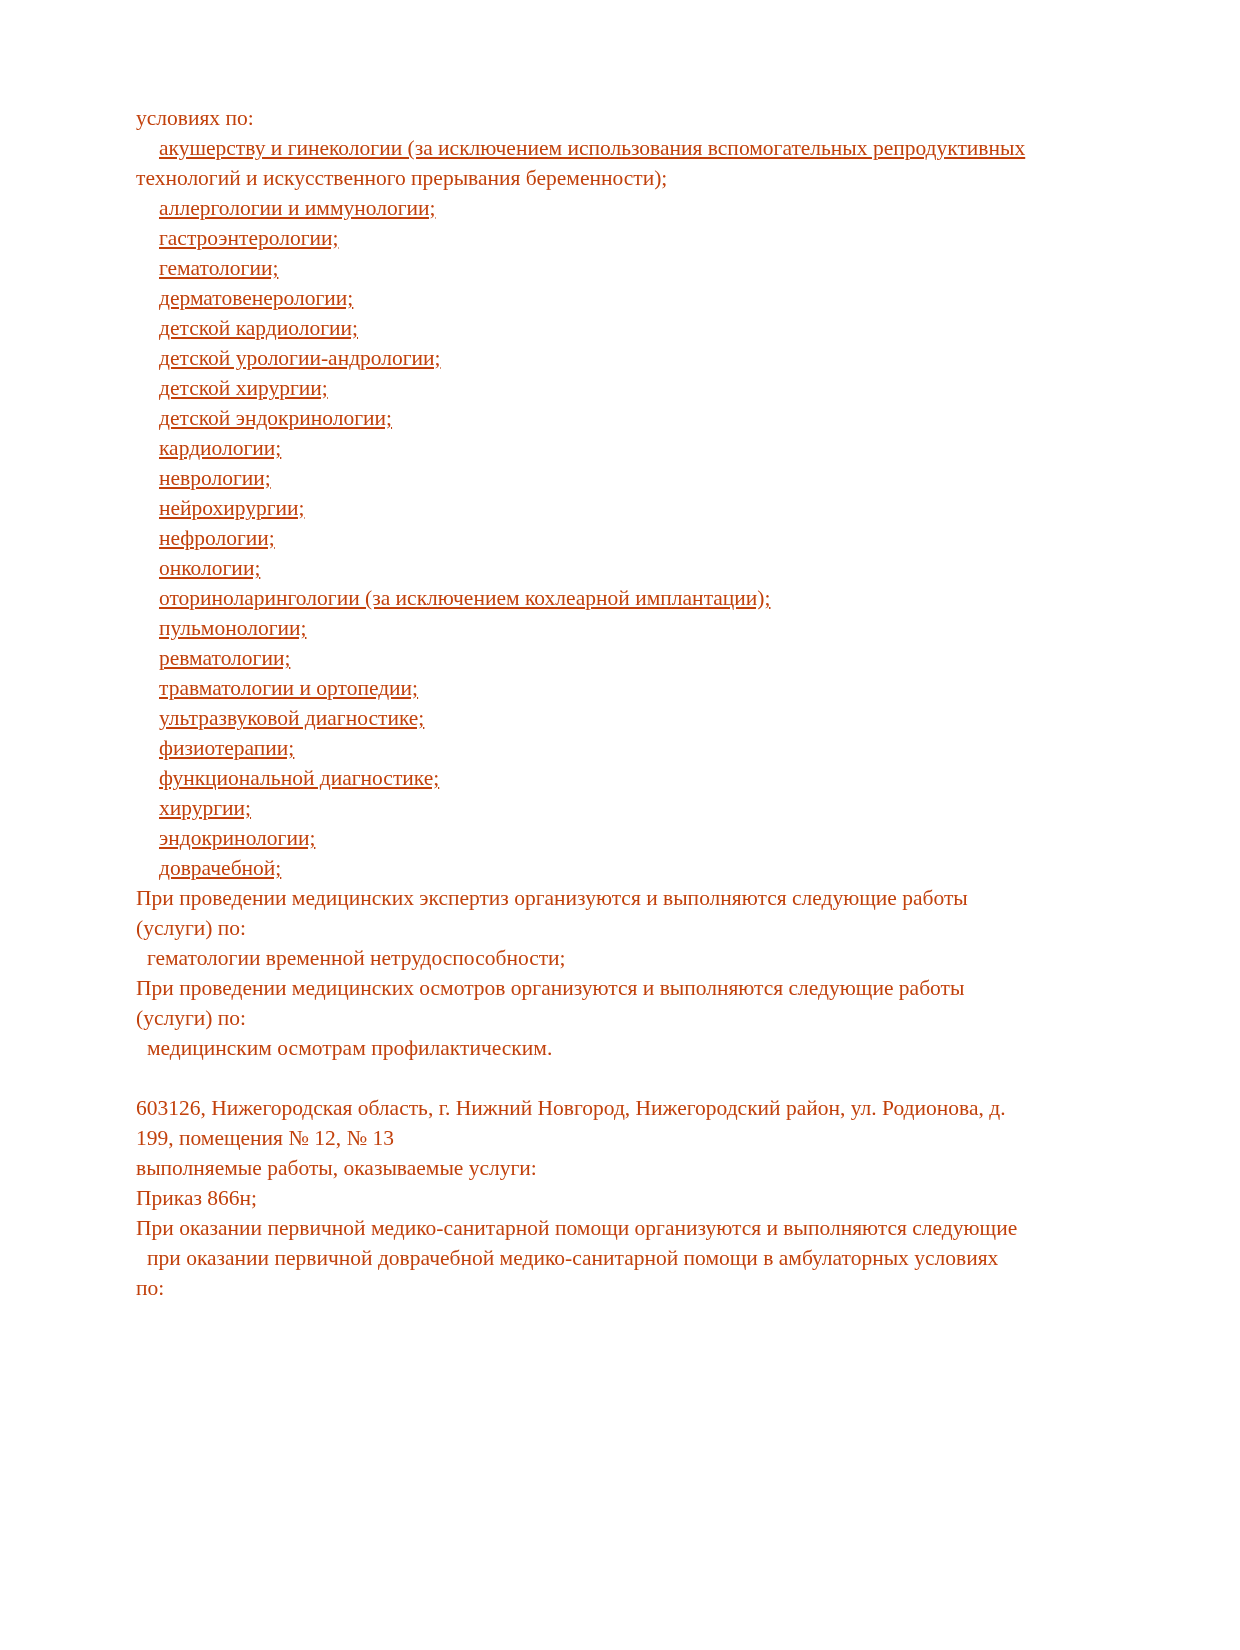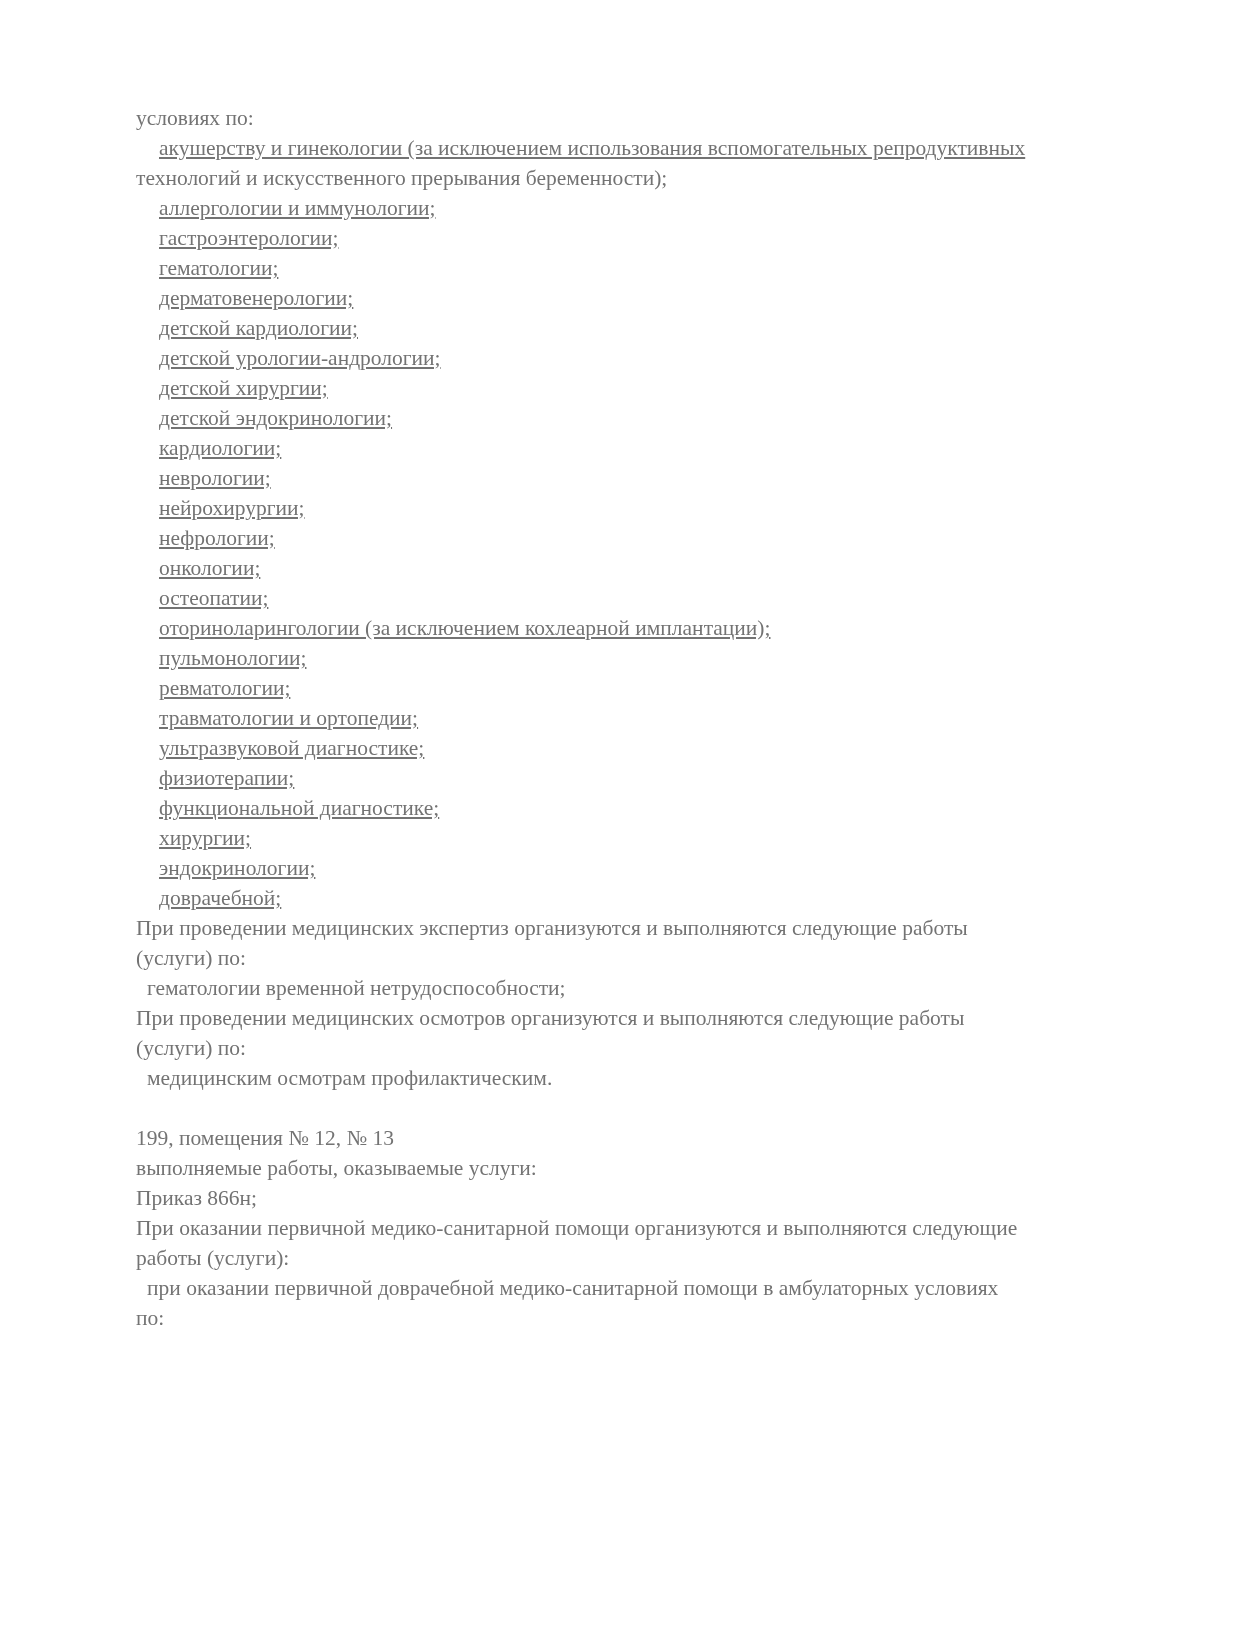--- a/index.html
+++ b/index.html
@@ -10,21 +10,21 @@
   body {
     width: 1240px;
     height: 1650px;
     overflow: hidden;
   }
   .page {
     box-sizing: border-box;
     width: 1052px;
     height: 1650px;
     background: #ffffff;
-    color: #737373;
+    color: #c2410c;
     font-family: "Liberation Serif", "DejaVu Serif", serif;
     font-size: 21.5px;
     padding: 103px 55px 0 136px;
     border-radius: 27px;
   }
   .doc-lines .line {
     height: 30px;
     line-height: 30px;
     white-space: pre;
     overflow: visible;
@@ -47,39 +47,38 @@
       <div class="line indent-2">дерматовенерологии;</div>
       <div class="line indent-2">детской кардиологии;</div>
       <div class="line indent-2">детской урологии-андрологии;</div>
       <div class="line indent-2">детской хирургии;</div>
       <div class="line indent-2">детской эндокринологии;</div>
       <div class="line indent-2">кардиологии;</div>
       <div class="line indent-2">неврологии;</div>
       <div class="line indent-2">нейрохирургии;</div>
       <div class="line indent-2">нефрологии;</div>
       <div class="line indent-2">онкологии;</div>
-      <div class="line indent-2">остеопатии;</div>
       <div class="line indent-2">оториноларингологии (за исключением кохлеарной имплантации);</div>
       <div class="line indent-2">пульмонологии;</div>
       <div class="line indent-2">ревматологии;</div>
       <div class="line indent-2">травматологии и ортопедии;</div>
       <div class="line indent-2">ультразвуковой диагностике;</div>
       <div class="line indent-2">физиотерапии;</div>
       <div class="line indent-2">функциональной диагностике;</div>
       <div class="line indent-2">хирургии;</div>
       <div class="line indent-2">эндокринологии;</div>
       <div class="line indent-2">доврачебной;</div>
       <div class="line indent-0">При проведении медицинских экспертиз организуются и выполняются следующие работы</div>
       <div class="line indent-0">(услуги) по:</div>
       <div class="line indent-1">гематологии временной нетрудоспособности;</div>
       <div class="line indent-0">При проведении медицинских осмотров организуются и выполняются следующие работы</div>
       <div class="line indent-0">(услуги) по:</div>
       <div class="line indent-1">медицинским осмотрам профилактическим.</div>
       <div class="line indent-0"></div>
+      <div class="line indent-0">603126, Нижегородская область, г. Нижний Новгород, Нижегородский район, ул. Родионова, д.</div>
       <div class="line indent-0">199, помещения № 12, № 13</div>
       <div class="line indent-0">выполняемые работы, оказываемые услуги:</div>
       <div class="line indent-0">Приказ 866н;</div>
       <div class="line indent-0">При оказании первичной медико-санитарной помощи организуются и выполняются следующие</div>
-      <div class="line indent-0">работы (услуги):</div>
       <div class="line indent-1">при оказании первичной доврачебной медико-санитарной помощи в амбулаторных условиях</div>
       <div class="line indent-0">по:</div>
     </div>
 </div>
 
 </body></html>

